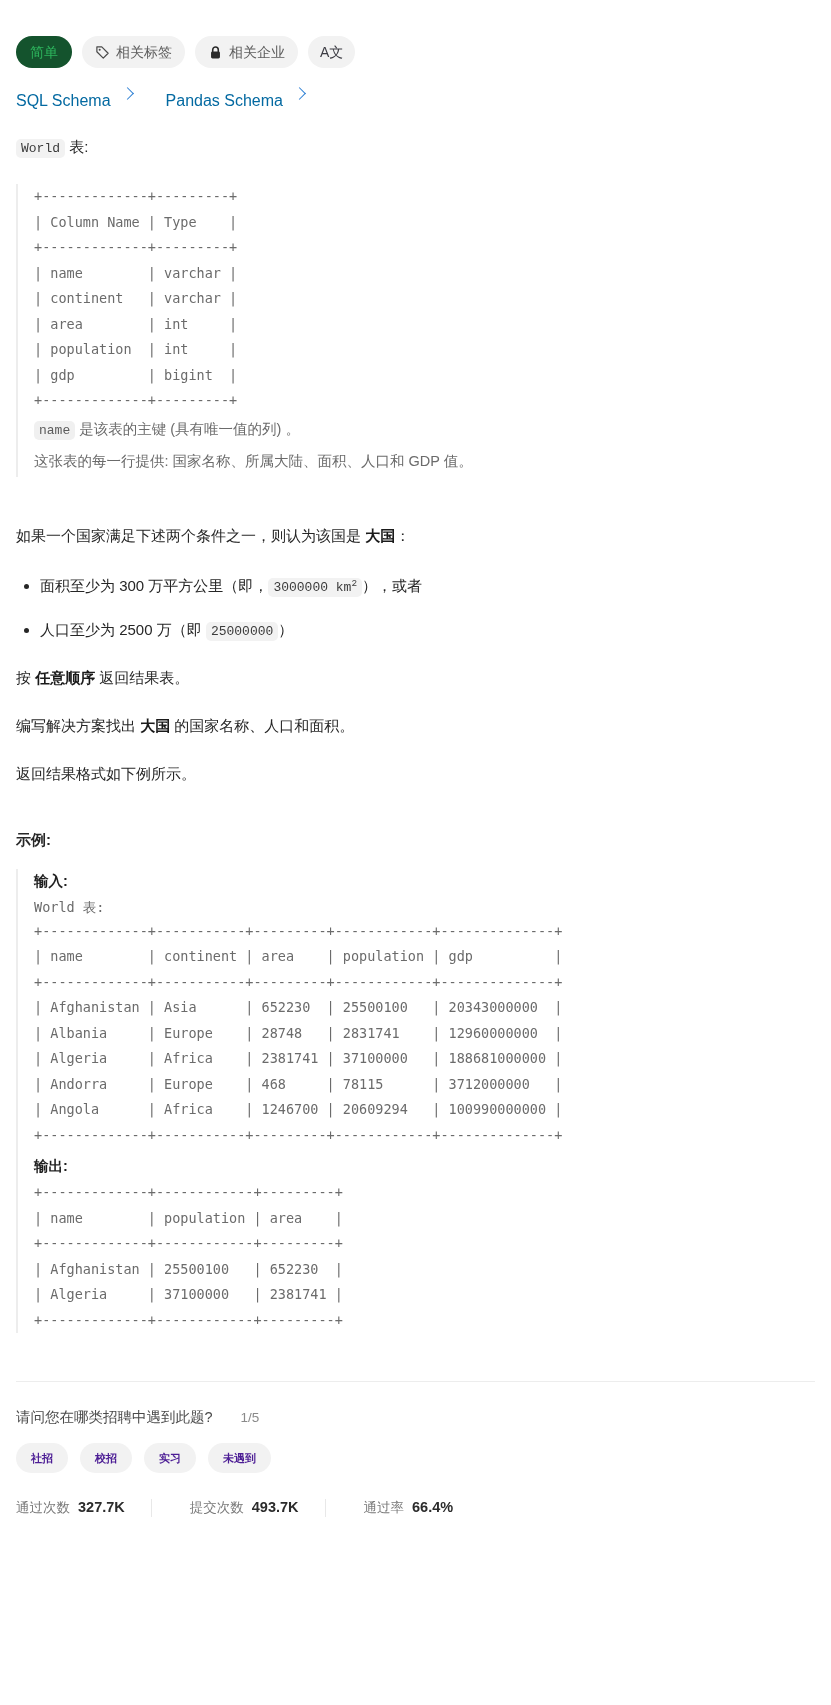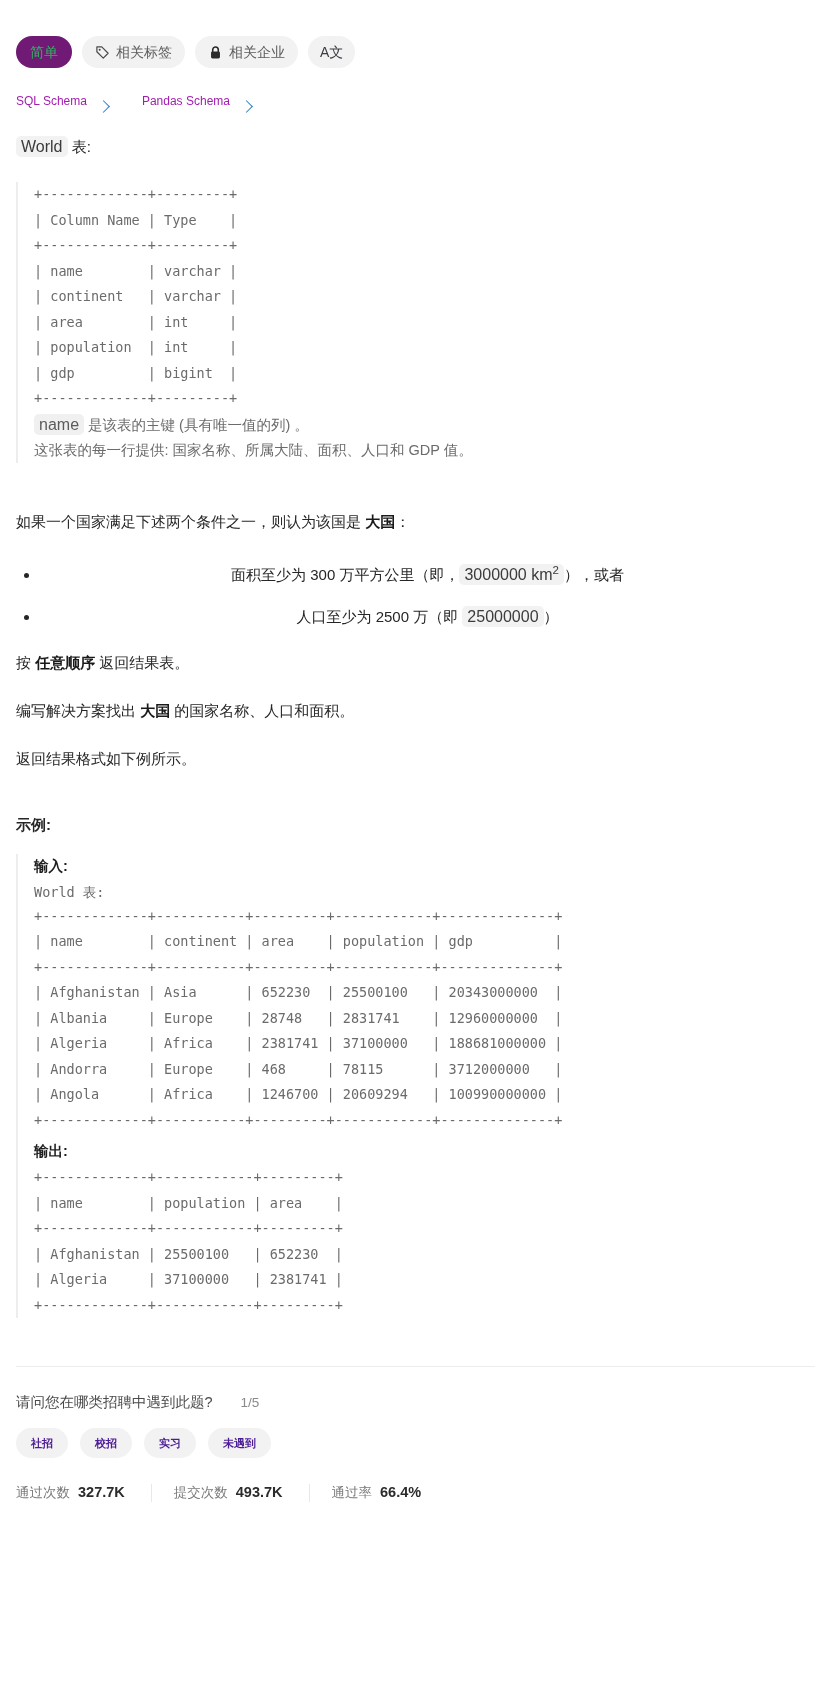--- a/index.html
+++ b/index.html
@@ -44,53 +44,53 @@
     padding: 0 13px;
     border-radius: 16px;
     background: #f2f2f2;
     font-size: 14px;
     line-height: 1;
     color: #3c3c4399;
     white-space: nowrap;
   }
   .chip.difficulty {
     color: #2db55d;
-    background: #701a75;
+    background: #14532d;
     padding: 0 14px;
   }
   .chip.icon-only { padding: 0 12px; color:#3c3c43; }
   .chip-ico { display:inline-flex; width:15px; height:15px; align-items:center; justify-content:center; }
   .chip-ico svg { display:block; }
   .chip-label { color: #5c5c5c; }
 
   
   .schema-links {
     display: flex;
     align-items: center;
     gap: 34px;
     margin-top: 22px;
   }
   .schema-link {
     display: inline-flex;
-    align-items: flex-end;
+    align-items: flex-start;
     gap: 12px;
-    color: #a21caf;
-    font-size: 12px;
+    color: #0369a1;
+    font-size: 16px;
     line-height: 22px;
     cursor: pointer;
   }
   .chev { display:inline-block; width:9px; height:9px; border-right:1.6px solid #2b7fd4; border-bottom:1.6px solid #2b7fd4; transform: rotate(-45deg); position:relative; top:-1px; }
 
   
   .content { margin-top: 22px; font-size: 15px; line-height: 26px; color: #262626; }
   .content p { margin: 0 0 22px 0; }
 
   code.ic {
-    font-family: Liberation Sans, sans-serif;
-    font-size: 16px;
+    font-family: Liberation Mono, monospace;
+    font-size: 13px;
     background: #f2f2f2;
     border-radius: 5px;
     padding: 2px 5px;
     color: #3b3b3b;
     white-space: pre;
   }
   .quote {
     border-left: 2px solid #ededed;
     padding: 0 0 0 16px;
     margin: 0 0 20px 0;
@@ -99,27 +99,27 @@
     font-family: "DejaVu Sans Mono", "Liberation Mono", monospace;
     font-size: 13.5px;
     line-height: 25.5px;
     color: #6b6b6b;
     margin: 0;
     white-space: pre;
     overflow: visible;
   }
   .quote .note {
     font-size: 14.5px;
-    line-height: 25px;
+    line-height: 31px;
     color: #6b6b6b;
   }
   .quote .note code.ic { background:#f0f0f0; color:#5b5b5b; }
 
   ul.conds { margin: 0 0 20px 0; padding-left: 24px; }
-  ul.conds li { margin-bottom: 16px; line-height: 26px; text-align: center; }
+  ul.conds li { margin-bottom: 16px; line-height: 26px; }
   ul.conds li::marker { color: #262626; }
   strong { font-weight: 700; color: #1a1a1a; }
 
   .example-head { font-weight: 700; font-size: 15px; margin: 40px 0 16px 0; }
   .io-label { font-weight: 700; font-size: 14.5px; color: #1f1f1f; line-height: 24px; margin: 0 0 2px 0; }
   .io-sub { font-family: "DejaVu Sans Mono", "Liberation Mono", monospace; font-size: 13.5px; color:#6b6b6b; line-height: 24px; }
 
   
   .divider { height: 1px; background: #ededed; margin: 48px 0 0 0; }
   .survey { margin-top: 26px; }
@@ -130,21 +130,21 @@
   .survey-count { font-size: 13.5px; color: #8a8a8a; }
   .survey-chips { display: flex; gap: 12px; margin-top: 16px; }
   .s-chip {
     height: 30px; padding: 0 15px; border-radius: 15px;
     background: #f2f2f2; color: #4c1d95; font-size: 11px;
     display: inline-flex; align-items: center; cursor: pointer; font-weight: bold;
   }
 
   .stats { display: flex; align-items: center; margin-top: 26px; font-size: 13.5px; color: #7a7a7a; }
   .stat { display: flex; align-items: baseline; gap: 8px; padding-right: 26px; }
-  .stat + .stat { padding-left: 22px; border-left: 1px solid #e8e8e8; justify-content: flex-end; }
+  .stat + .stat { padding-left: 38px; border-left: 1px solid #e8e8e8; justify-content: flex-end; }
   .stat-val { font-weight: 700; color: #2b2b2b; font-size: 14.5px; }
   sup { font-size: .72em; }
 </style>
 </head>
 <body>
 
 <div class="page">
 
 
   <div class="chips">

